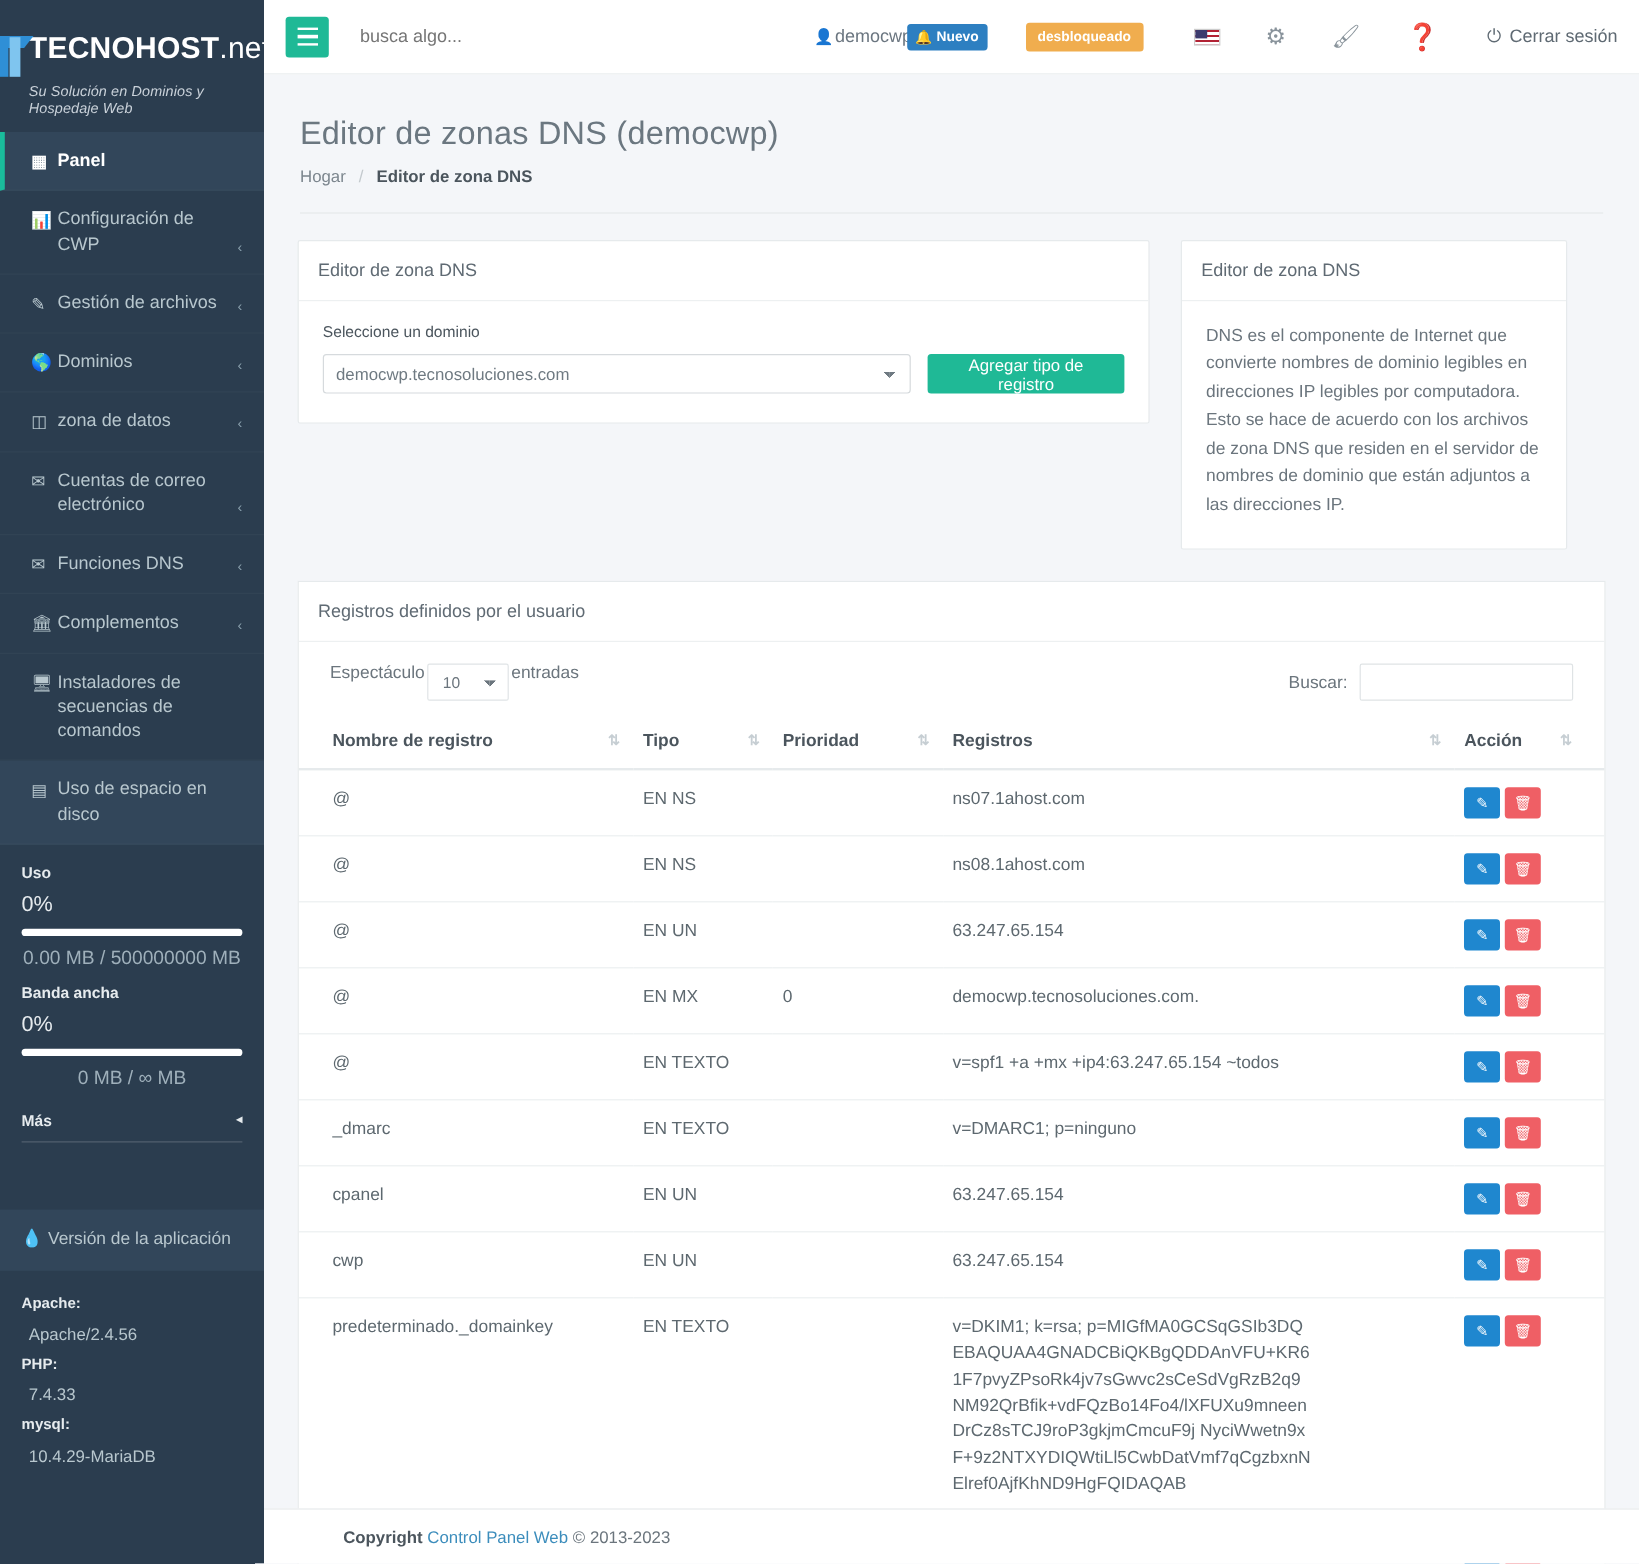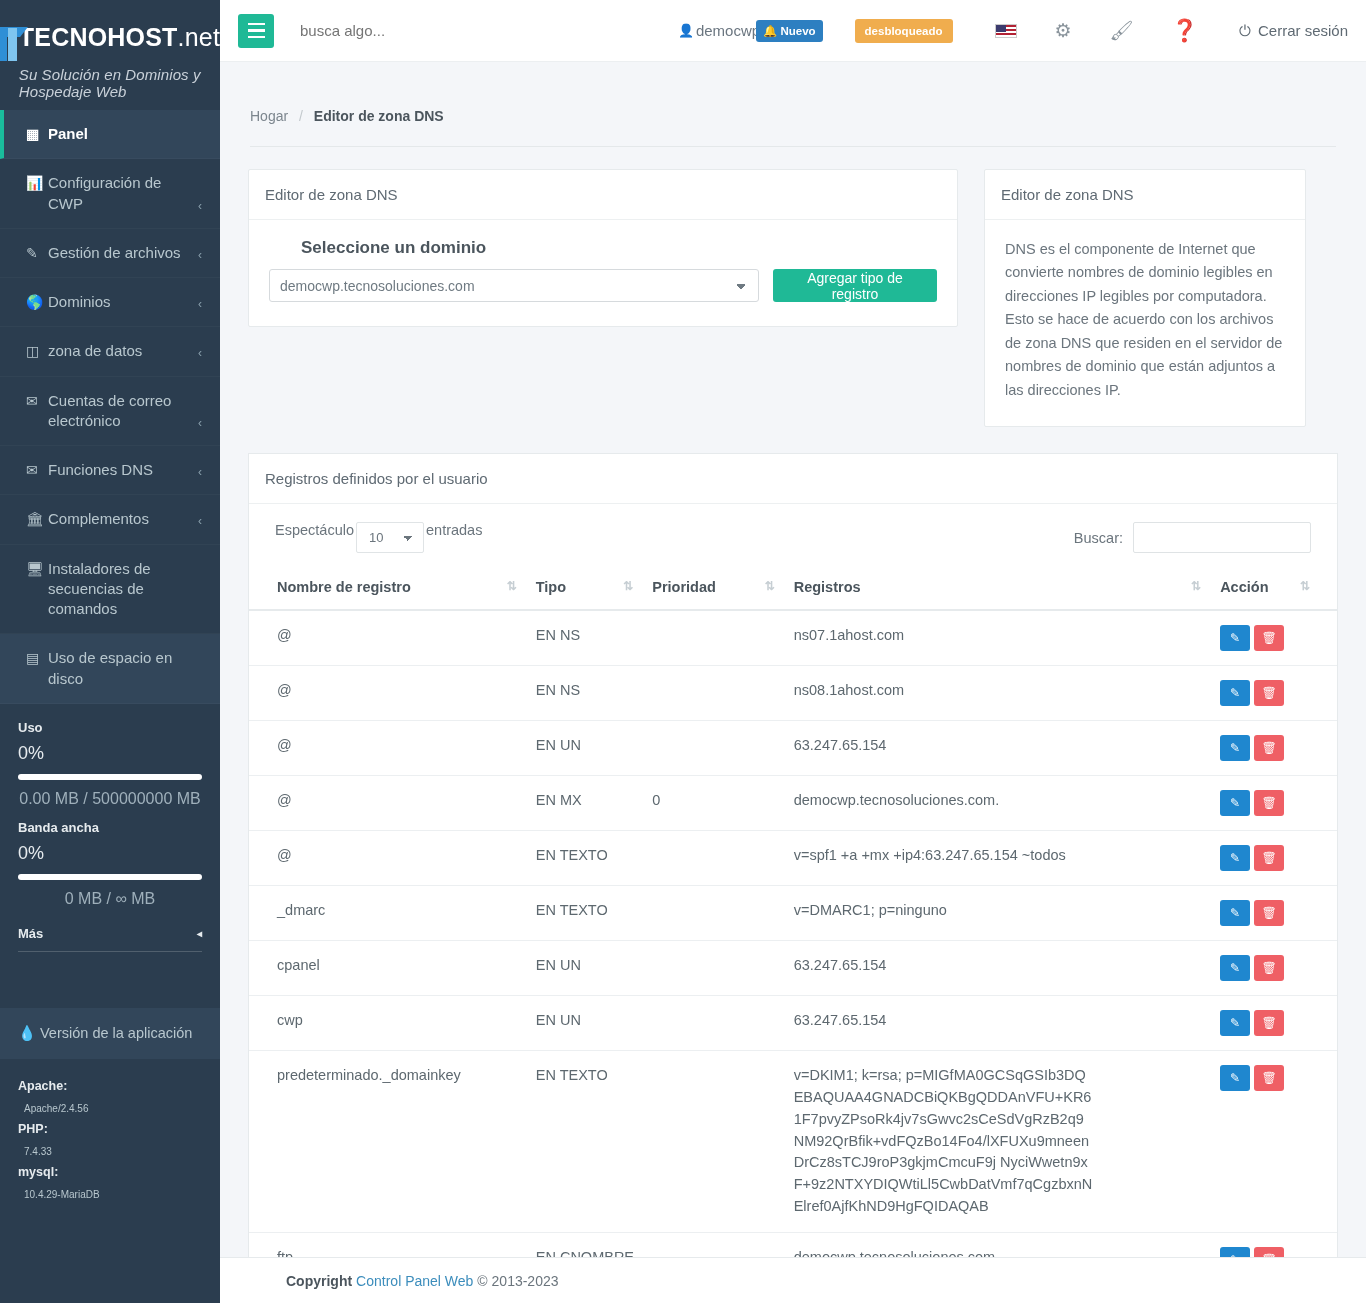--- a/index.html
+++ b/index.html
@@ -37,21 +37,21 @@
   .lm2 { left: 9px; width: 8px; height: 29px; background: #2f8fd6; }
   .lm3 { left: 18px; width: 9px; height: 33px; background: #7fc5ef; }
   .lm-top {
     position: absolute; top: 0; left: 2px;
     width: 32px; height: 10px; background: #2f8fd6;
     transform: skewX(-38deg);
   }
   .logo-text { display: flex; flex-direction: column; }
   .logo-title { font-size: 25px; font-weight: bold; color: #ffffff; letter-spacing: .2px; line-height: 1; }
   .logo-title .net { font-weight: normal; }
-  .logo-sub { font-size: 15px; font-style: italic; color: #c9d1d9; margin-top: 16px; letter-spacing: .1px; }
+  .logo-sub { font-size: 12px; font-style: italic; color: #c9d1d9; margin-top: 16px; letter-spacing: .1px; }
 
   .nav { list-style: none; }
   .nav-item {
     position: relative;
     display: flex;
     align-items: flex-start;
     padding: 14px 18px 14px 26px;
     font-size: 15px;
     color: #b8c7ce;
     cursor: pointer;
@@ -88,21 +88,21 @@
     margin-top: 50px;
     background: #32465a;
     padding: 16px 18px;
     display: flex; align-items: flex-start;
     font-size: 14.5px; color: #b8c7ce;
     line-height: 1.35;
   }
   .appver .nico { width: 22px; flex: 0 0 22px; }
   .verlist { padding: 16px 18px; font-size: 13px; line-height: 1.9; }
   .verlist .k { font-weight: bold; color: #e6ebee; font-size: 12.5px; }
-  .verlist .v { color: #b8c7ce; padding-left: 6px; font-size: 10px; }
+  .verlist .v { color: #b8c7ce; padding-left: 6px; font-size: 14px; }
 
   
   .main { flex: 1 1 auto; width: 1146px; height: 1303px; position: relative; background: #f4f6f9; }
 
   .topbar {
     height: 62px;
     background: #ffffff;
     display: flex;
     align-items: center;
     padding: 0 18px 0 18px;
@@ -152,21 +152,21 @@
   .content { padding: 22px 28px 0 28px; display: flex; gap: 26px; align-items: flex-start; }
   .card { background: #fff; border: 1px solid #e6eaec; border-radius: 2px; }
   .card-head {
     padding: 16px 16px; font-size: 15px; color: #5f6a73;
     border-bottom: 1px solid #edf0f1;
   }
   .card-body { padding: 18px 20px 24px 20px; }
   .col-left { flex: 0 0 710px; }
   .col-right { flex: 0 0 322px; }
 
-  .field-label { font-size: 17px; font-weight: bold; color: #4b555d; margin-bottom: 11px; margin-left: 32px; }
+  .field-label { font-size: 13px; font-weight: normal; color: #4b555d; margin-bottom: 11px; }
   .select-row { display: flex; align-items: flex-start; gap: 14px; }
   .sel {
     flex: 0 0 490px; height: 33px; border: 1px solid #d6dadd; border-radius: 3px;
     background: #fff; font-size: 14px; color: #6f7a82; padding: 0 10px;
     font-family: "Liberation Sans", sans-serif; appearance: none; -webkit-appearance: none;
     background-image: linear-gradient(45deg, transparent 50%, #6f7a82 50%), linear-gradient(135deg, #6f7a82 50%, transparent 50%);
     background-position: calc(100% - 17px) 14px, calc(100% - 12px) 14px;
     background-size: 5px 5px, 5px 5px; background-repeat: no-repeat;
   }
   .btn-green {
@@ -361,20 +361,21 @@
         <span class="ticon">🖌</span>
         <span class="ticon help">❓</span>
         <span class="logout">
           <span>⏻</span>
           <span>Cerrar sesión</span>
         </span>
       </div>
     </div>
 
     <div class="page-head">
+      <h1 class="page-title">Editor de zonas DNS (democwp)</h1>
       <div class="crumbs">
         <span>Hogar</span>
         <span class="sep">/</span>
         <span class="cur">Editor de zona DNS</span>
       </div>
       <div class="hr"></div>
     </div>
 
     <div class="content">
       <div class="card col-left">

